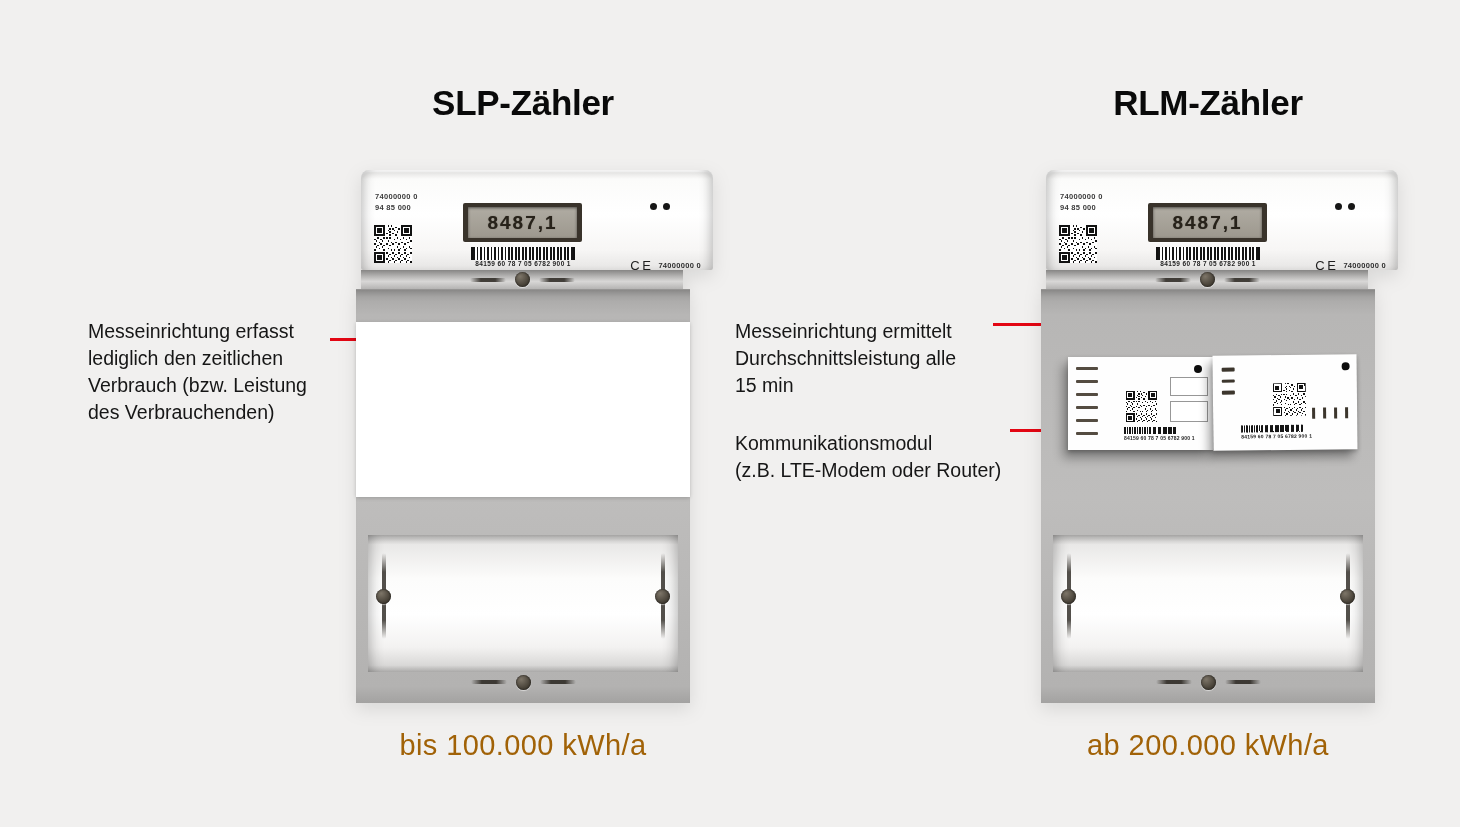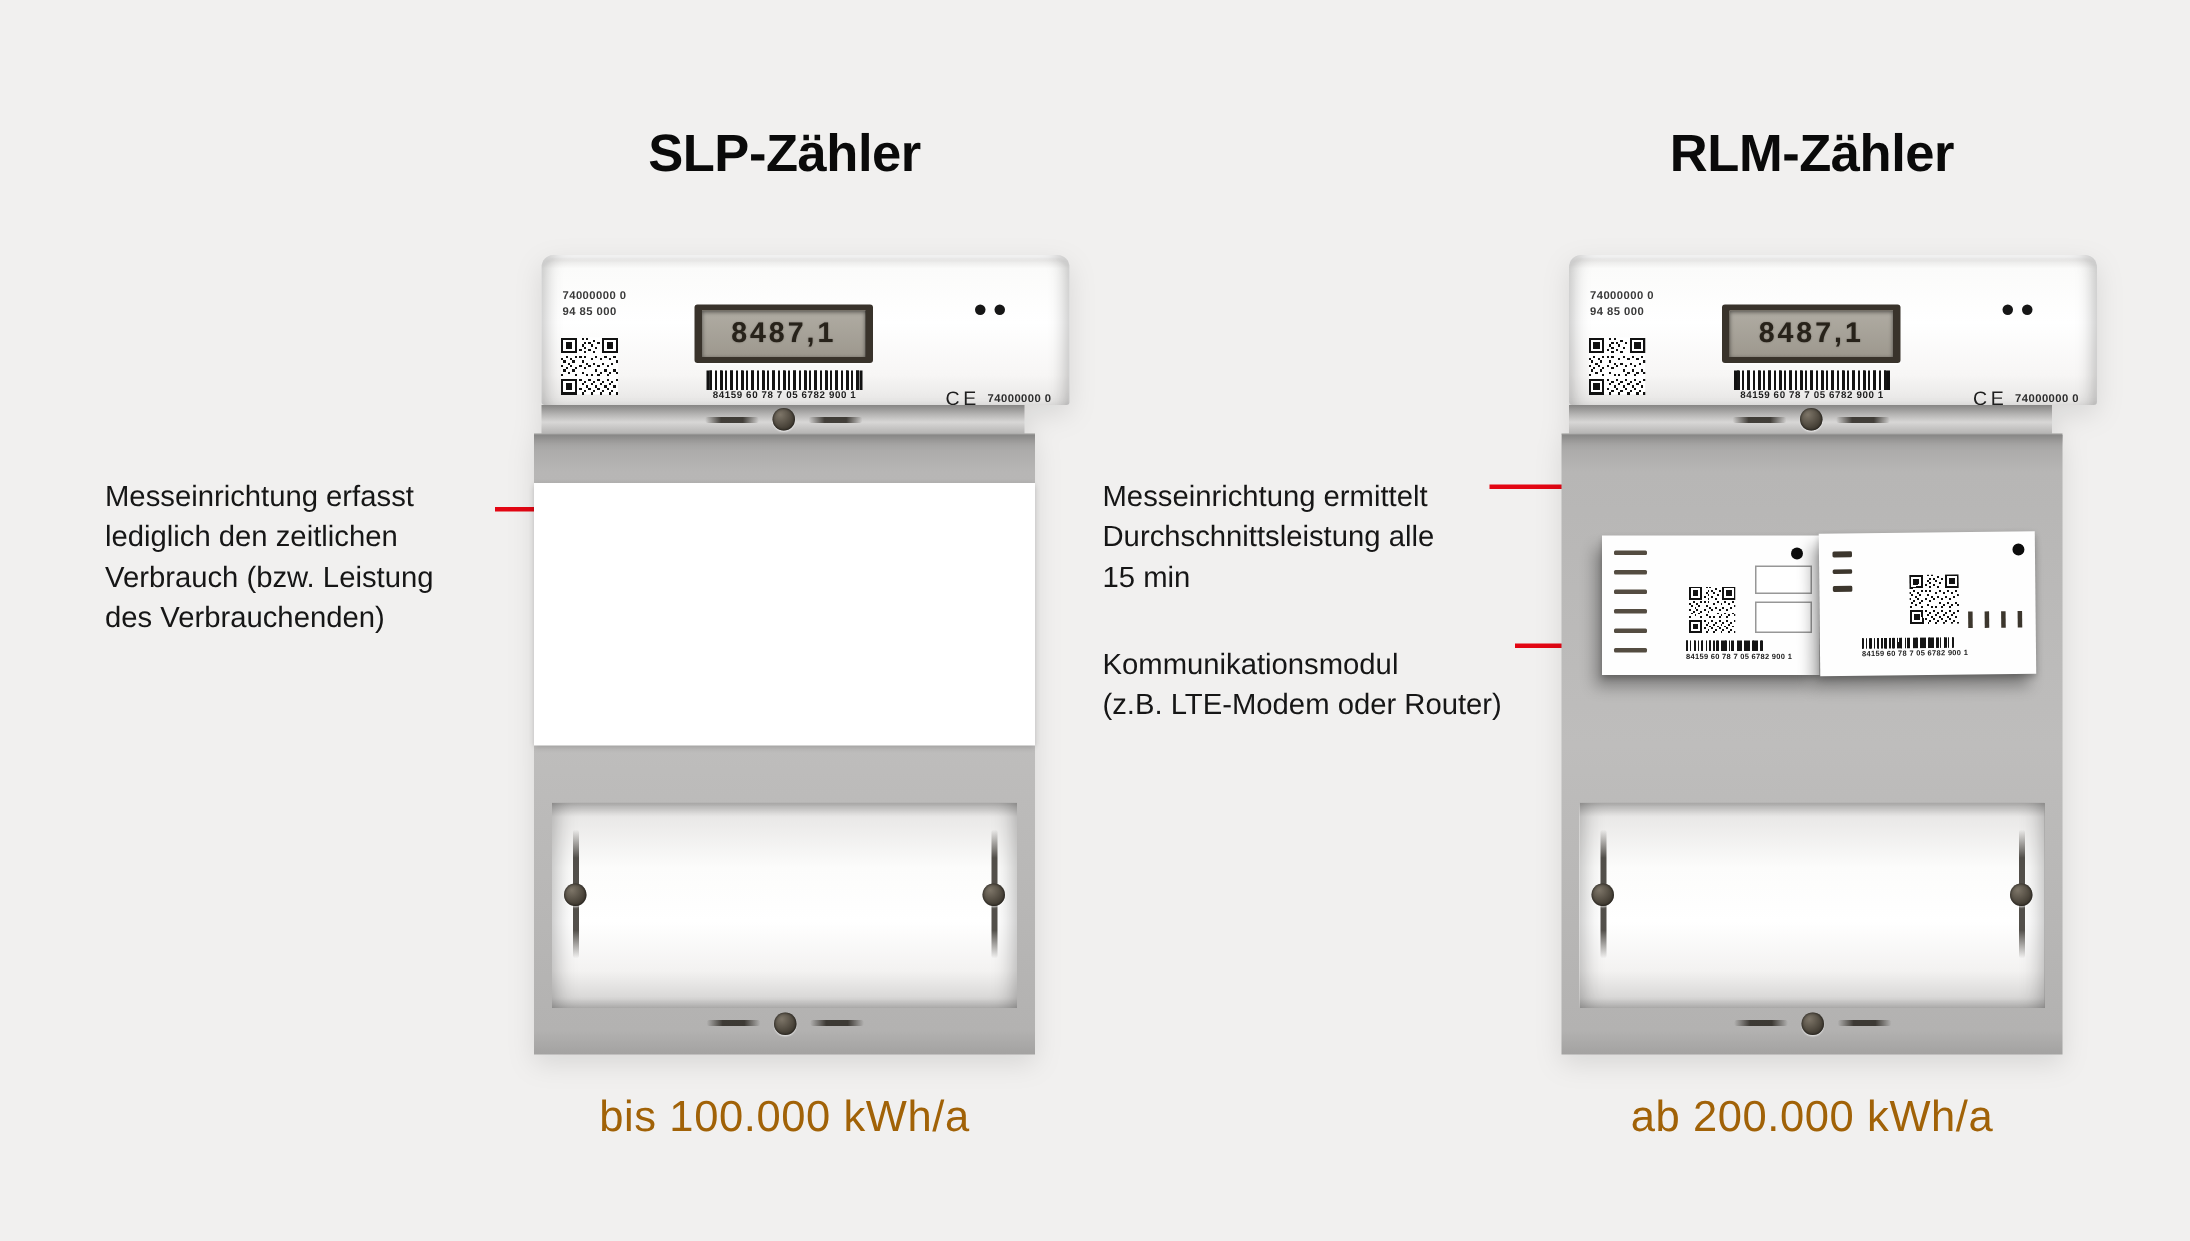--- a/index.html
+++ b/index.html
@@ -28,21 +28,21 @@
     text-align:center; font-size:29px; font-weight:400;
     letter-spacing:.4px; color:#a16207; line-height:36px;
   }
   .caption.left  { left:356px; }
   .caption.right { left:1041px; }
 
   .annotation {
     position:absolute; font-size:19.5px; line-height:27px;
     color:#161616; white-space:pre-line; font-weight:400;
   }
-  .anno-slp  { left:70px;  top:298px; }
+  .anno-slp  { left:88px;  top:298px; }
   .anno-rlm1 { left:735px; top:298px; }
   .anno-rlm2 { left:735px; top:410px; }
 
   .pointer-line {
     position:absolute; height:3px; background:var(--accent-red);
   }
   .pl-slp  { left:330px; top:338px;  width:173px; }
   .pl-rlm1 { left:993px; top:323px;  width:197px; }
   .pl-rlm2 { left:1010px; top:429px; width:99px;  }
 

